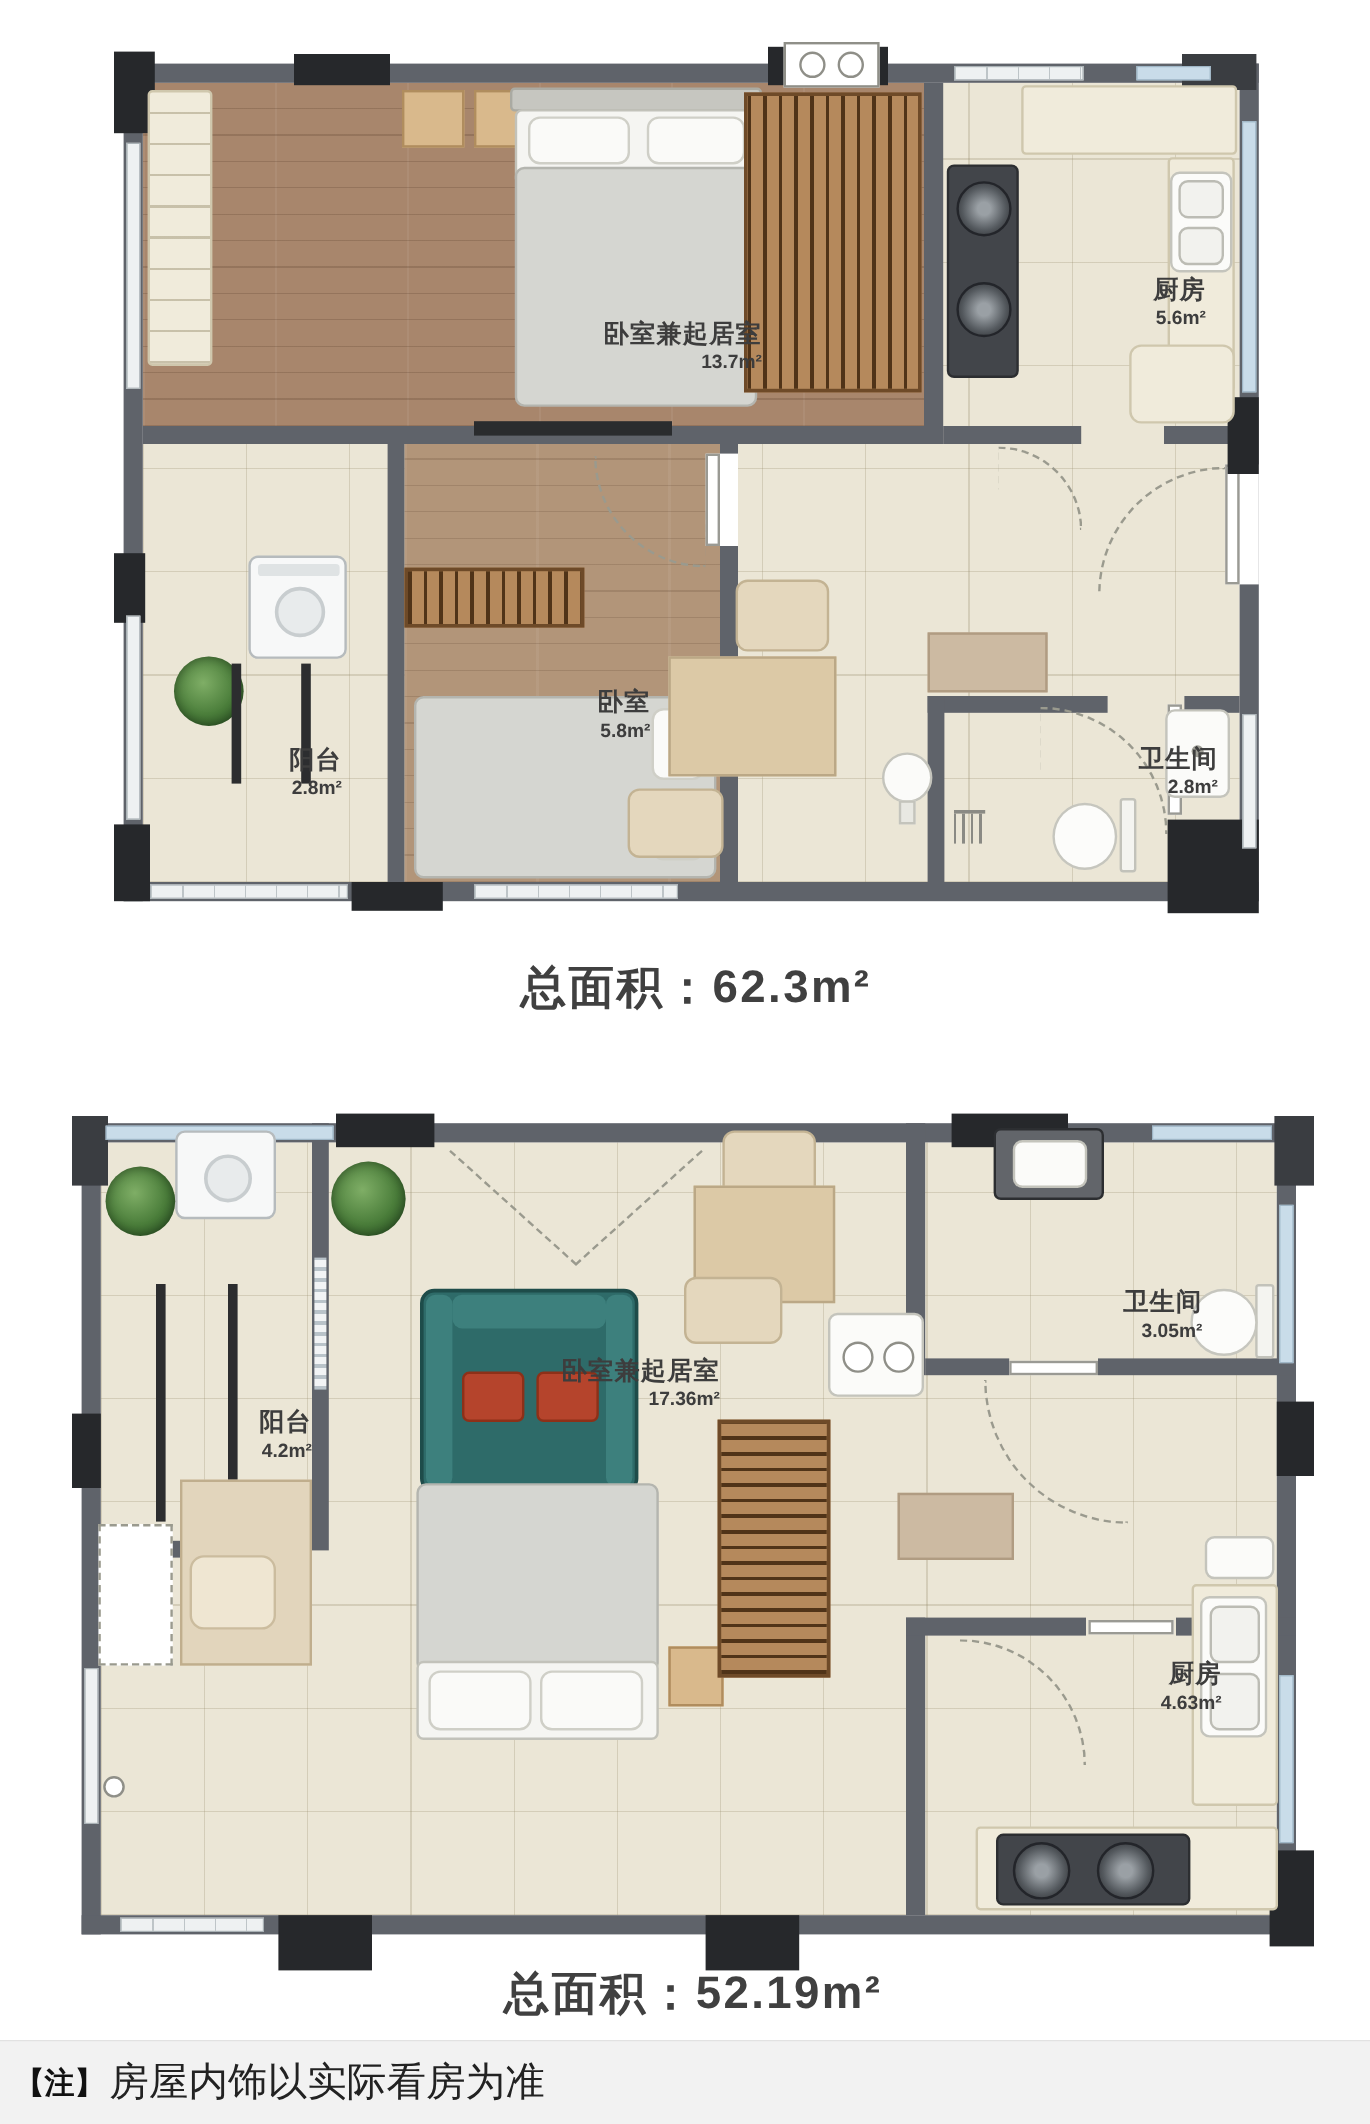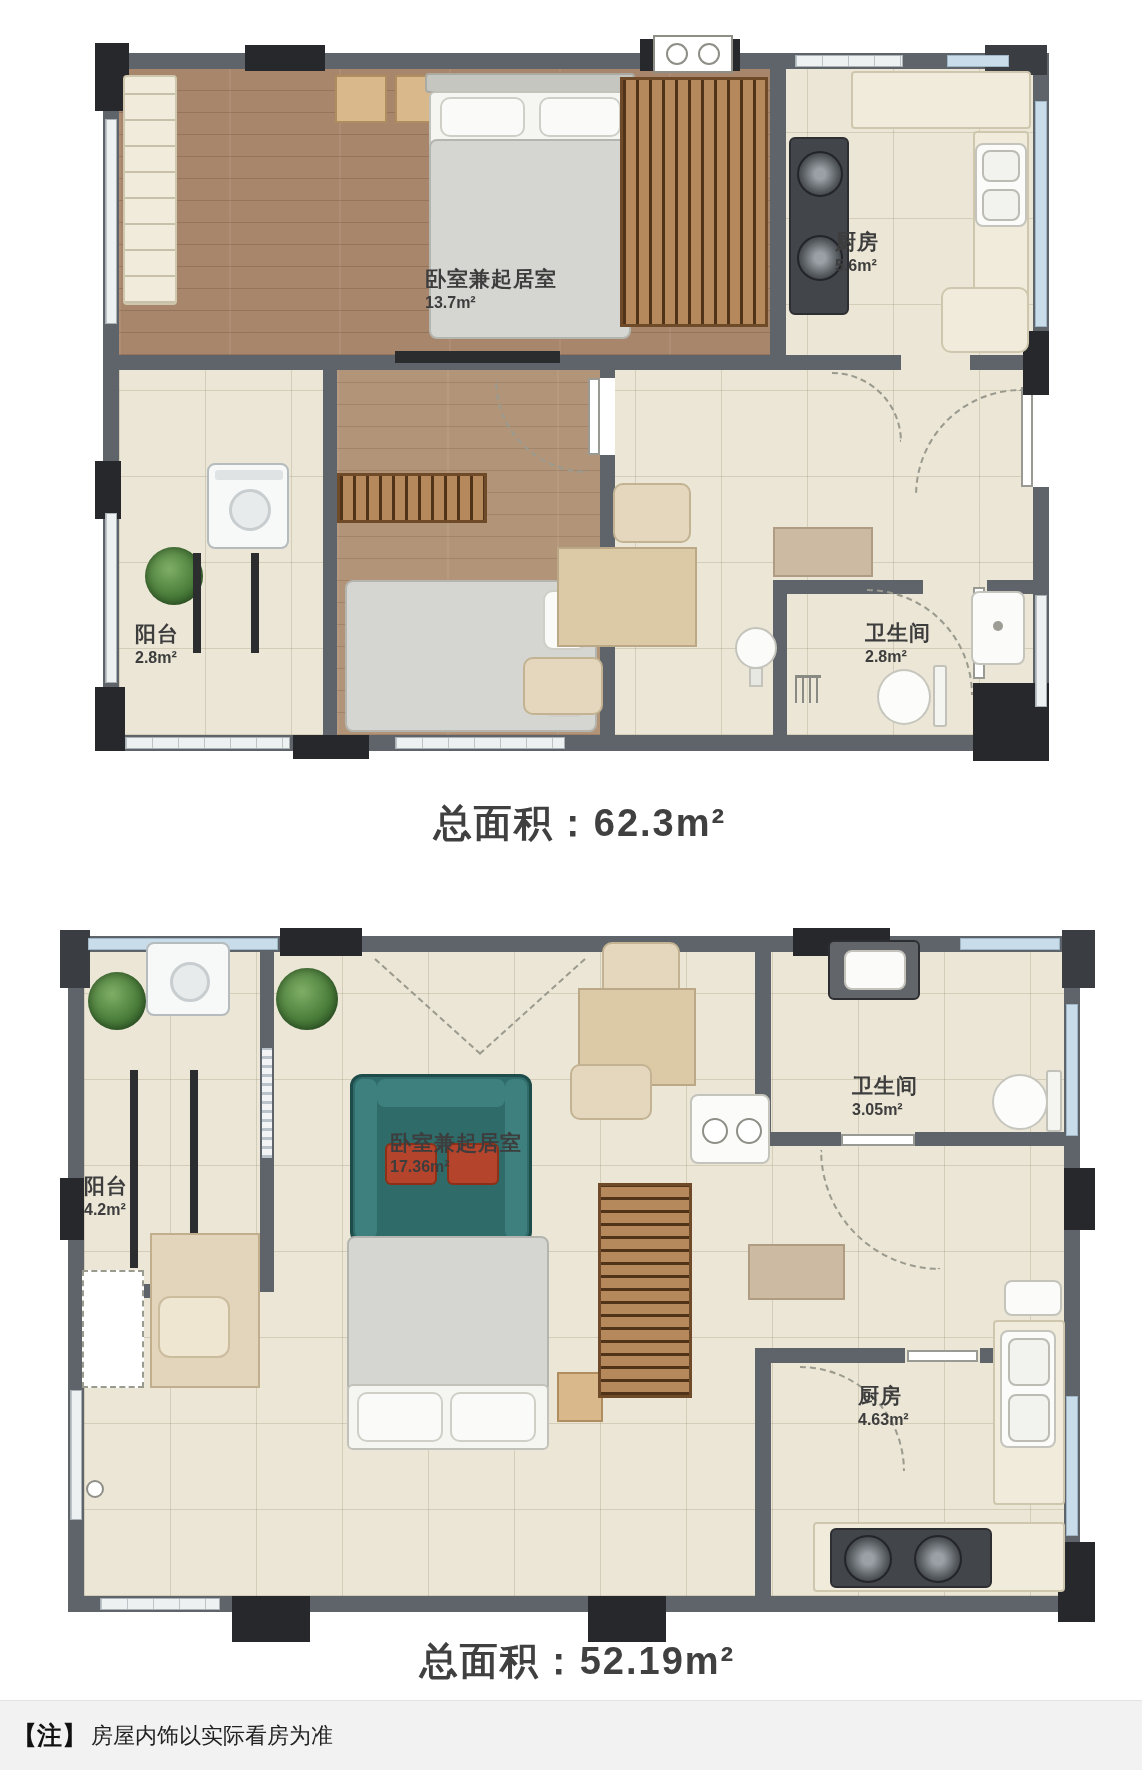--- a/index.html
+++ b/index.html
@@ -15,21 +15,21 @@
                      repeating-linear-gradient(90deg,rgba(151,140,108,.28) 0 1px,transparent 1px 86px)}
   .woodf{background-color:#a8866c;
     background-image:repeating-linear-gradient(0deg,rgba(60,35,18,.18) 0 1px,transparent 1px 22px),
                      repeating-linear-gradient(90deg,rgba(255,255,255,.06) 0 2px,transparent 2px 110px)}
   .woodf2{background-color:#b29579;
     background-image:repeating-linear-gradient(0deg,rgba(60,35,18,.15) 0 1px,transparent 1px 22px),
                      repeating-linear-gradient(90deg,rgba(255,255,255,.06) 0 2px,transparent 2px 110px)}
   .glassw{background:#eef1f2;border:1px solid #aab2b6;
     background-image:repeating-linear-gradient(90deg,rgba(150,160,165,.55) 0 1px,transparent 1px 26px)}
   .glassb{background:#c9dce9;border:1px solid #9fb6c6}
-  .label{display:flex;flex-direction:column;align-items:flex-start;justify-content:center;
+  .label{display:flex;flex-direction:column;align-items:flex-end;justify-content:center;
          color:#3d3d3d;font-weight:600;text-align:center;line-height:1.2}
   .label .nm{font-size:21px;letter-spacing:1px}
   .label .ar{font-size:16px;margin-top:2px}
   .total{display:flex;align-items:center;justify-content:center;font-weight:bold;
          font-size:38px;color:#404040;letter-spacing:2px}
   .counter{background:#f0ebdb;border:2px solid #cfc7ad;border-radius:4px}
   .slats{background:#b5895c;border:3px solid #6e4a28;
     background-image:repeating-linear-gradient(90deg,rgba(62,36,12,.85) 0 3px,transparent 3px 13px)}
   .slats-h{background:#b5895c;border:3px solid #6e4a28;
     background-image:repeating-linear-gradient(0deg,rgba(62,36,12,.85) 0 3px,transparent 3px 13px)}
@@ -67,21 +67,21 @@
         align-items:center;justify-content:center}
   .vent .c{width:18px;height:18px;border-radius:50%;border:2px solid #8f8f88}
   .fan{border-radius:50%;border:2px solid #8f8f88;background:#fff}
   .shower{background:repeating-linear-gradient(90deg,#8a8a84 0 2px,transparent 2px 7px);
           border-top:3px solid #8a8a84}
   .hatch{background:repeating-linear-gradient(0deg,#b9c3c9 0 3px,#f2f4f5 3px 9px)}
   .footer{position:absolute;left:0;top:1700px;width:1142px;height:70px;background:#f2f2f2;
           border-top:1px solid #e2e2e2;display:flex;align-items:center;padding:0 12px;
           box-sizing:border-box}
   .footer .tag{font-weight:bold;font-size:25px;color:#111}
-  .footer .tx{font-size:22px;color:#222;margin-left:4px}
+  .footer .tx{font-size:33px;color:#222;margin-left:4px}
 </style>
 </head>
 <body>
 
 <div class="plan" style="left:95px;top:35px;width:970px;height:815px">
 
   <div class="a tilef" style="left:24px;top:34px;width:914px;height:666px"></div>
   <div class="a woodf" style="left:24px;top:34px;width:651px;height:286px"></div>
   <div class="a woodf2" style="left:242px;top:335px;width:263px;height:365px"></div>
 
@@ -184,20 +184,24 @@
   <div class="a shower" style="left:700px;top:640px;width:26px;height:28px"></div>
 
   <div class="a label" style="left:330px;top:222px;width:210px;height:64px">
     <span class="nm">卧室兼起居室</span>
     <span class="ar">13.7m²</span>
   </div>
   <div class="a label" style="left:740px;top:186px;width:170px;height:62px">
     <span class="nm">厨房</span>
     <span class="ar">5.6m²</span>
   </div>
+  <div class="a label" style="left:282px;top:530px;width:165px;height:62px">
+    <span class="nm">卧室</span>
+    <span class="ar">5.8m²</span>
+  </div>
   <div class="a label" style="left:40px;top:580px;width:150px;height:58px">
     <span class="nm">阳台</span>
     <span class="ar">2.8m²</span>
   </div>
   <div class="a label" style="left:770px;top:580px;width:150px;height:56px">
     <span class="nm">卫生间</span>
     <span class="ar">2.8m²</span>
   </div>
 
   <div class="a total" style="left:0;top:768px;width:970px;height:40px">

